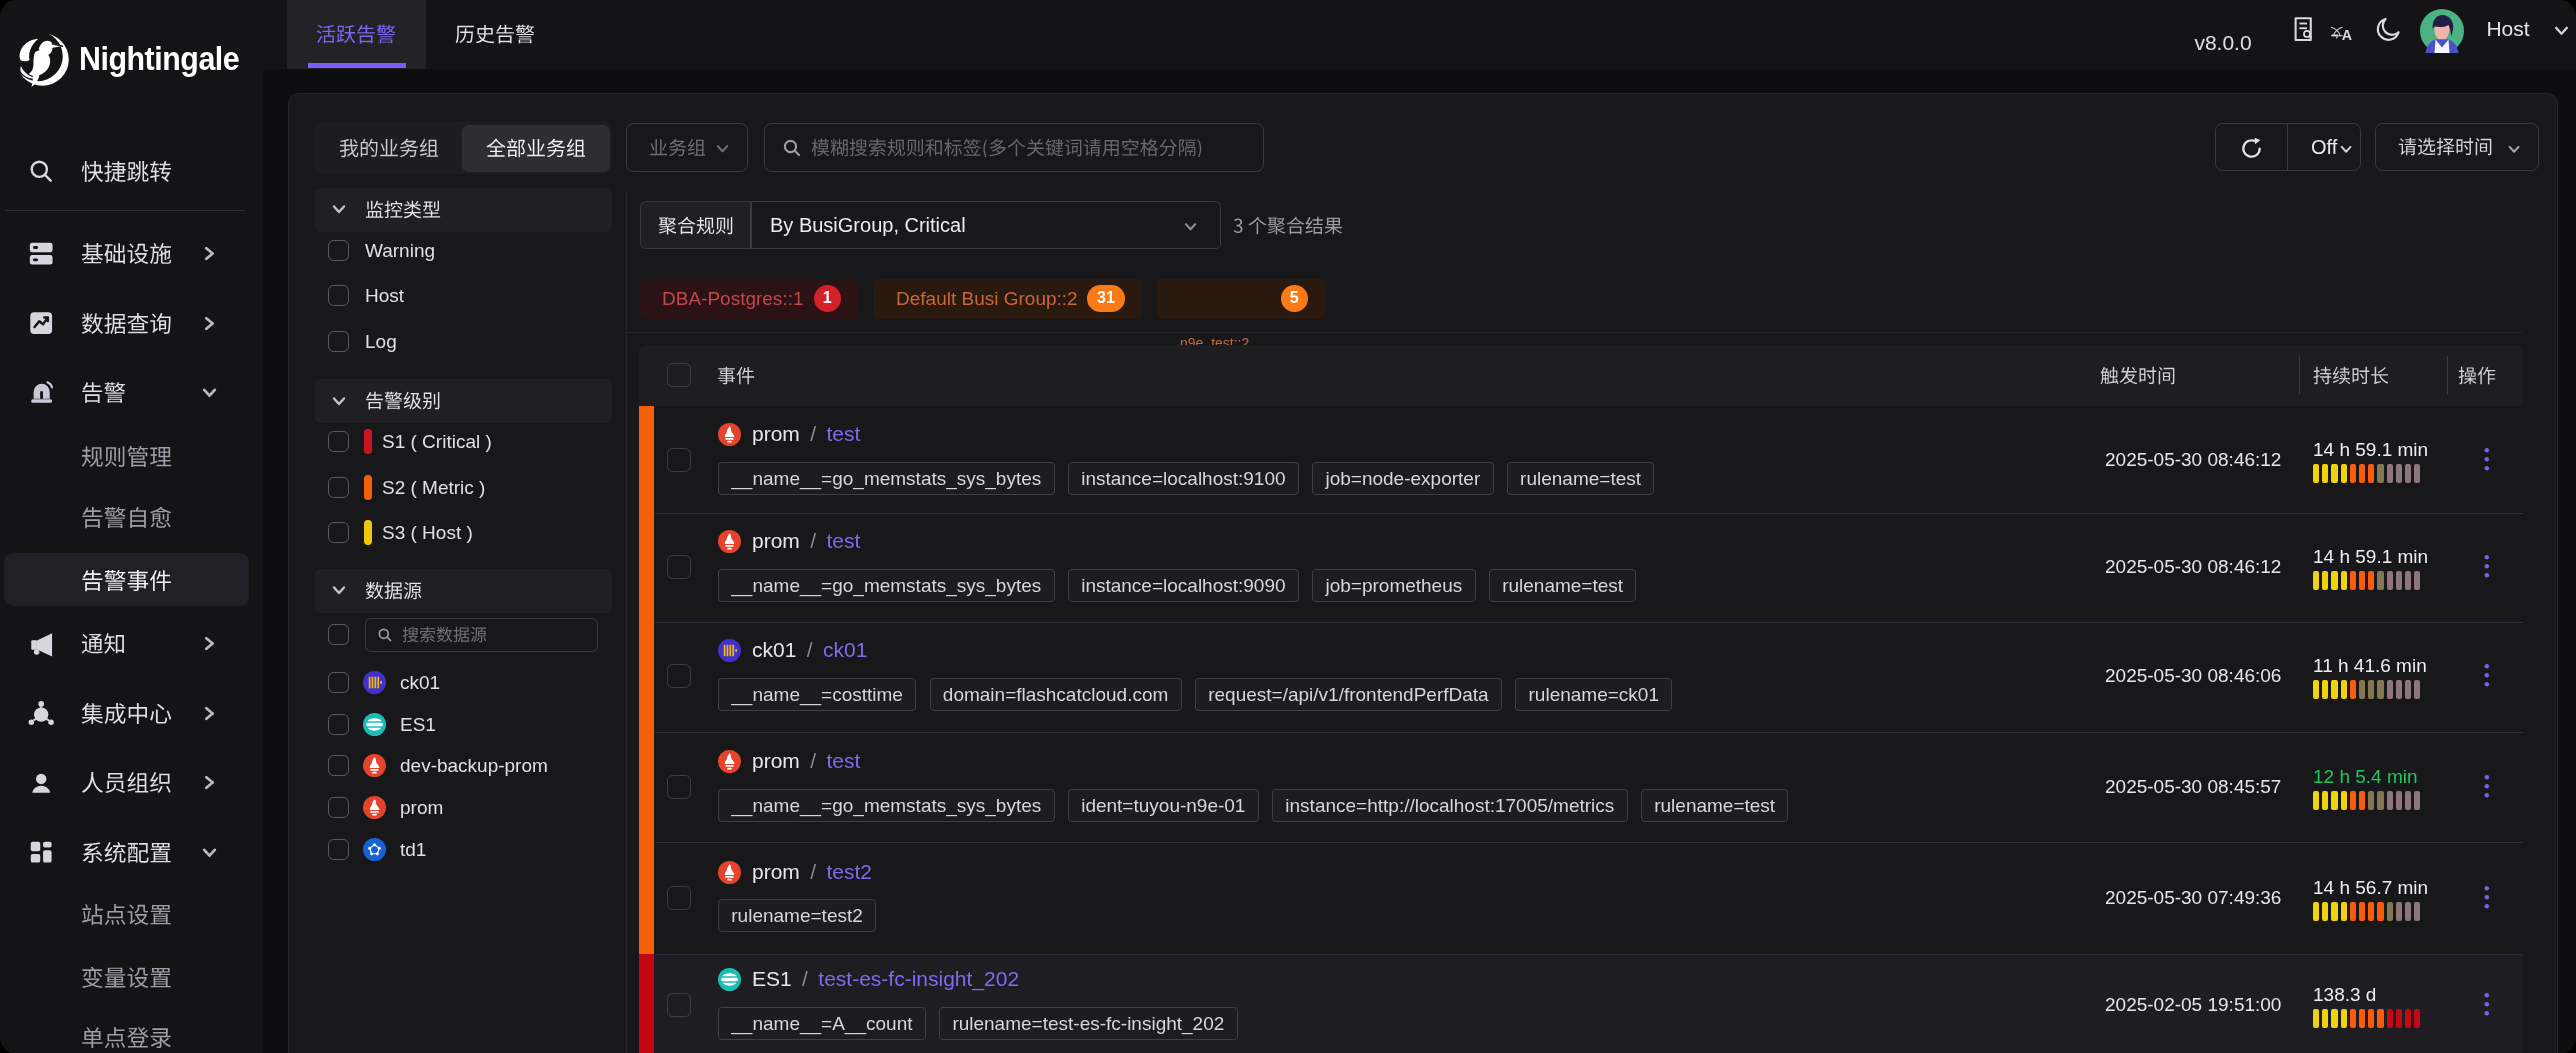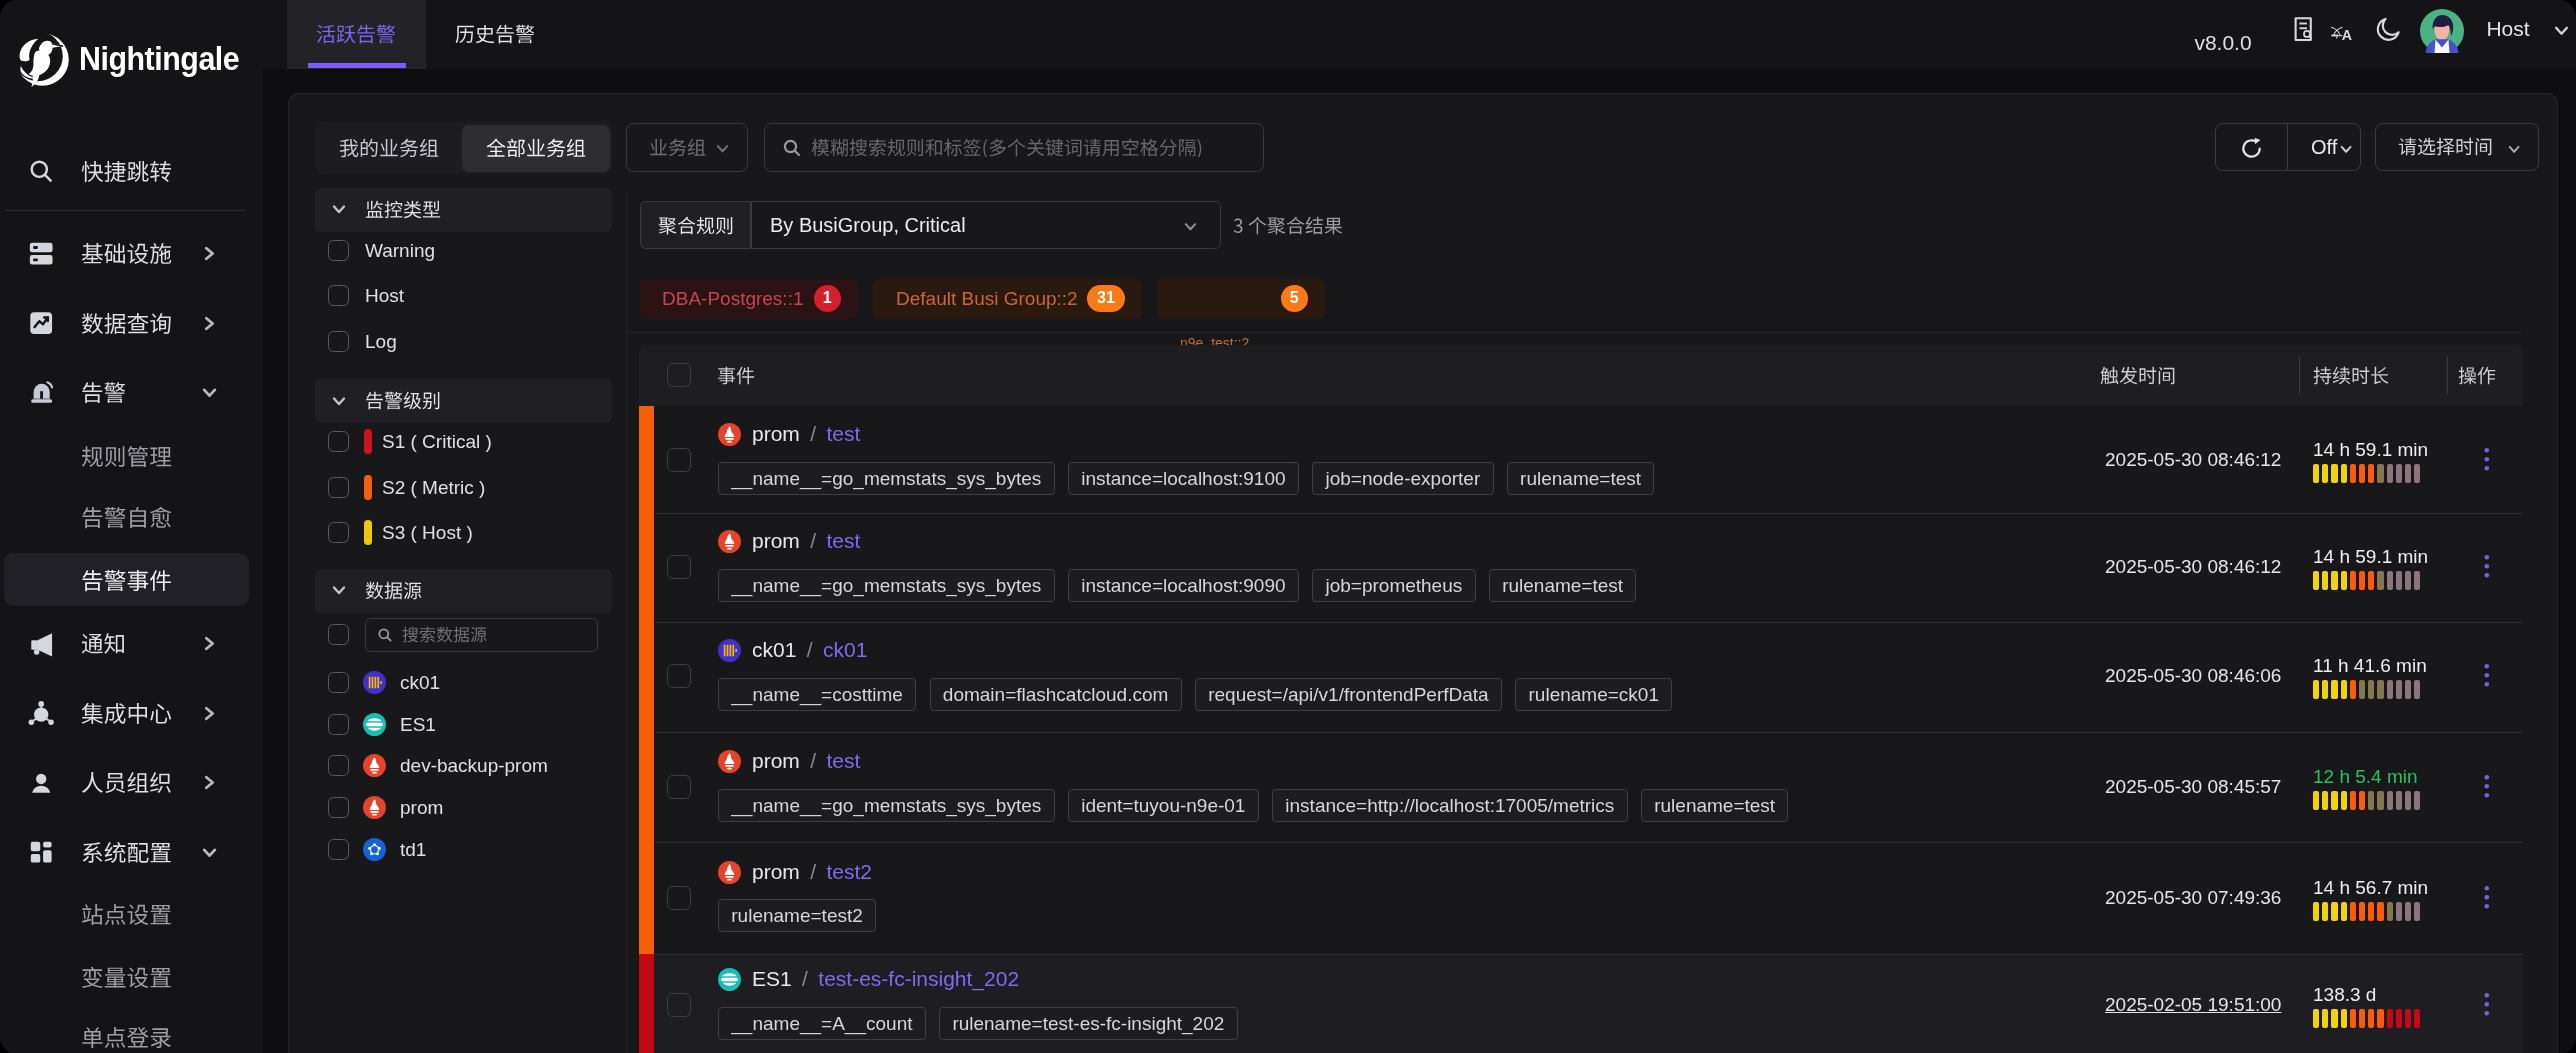--- a/index.html
+++ b/index.html
@@ -593,21 +593,21 @@
 <div style="position:absolute;left:718px;top:968px;">
       <svg width="23" height="23" viewBox="0 0 24 24" style="display:block">
 <circle cx="12" cy="12" r="12" fill="#19bdb4"></circle>
 <path d="M4.5 8.5 C7 4.5 17 4.5 19.5 8.5 L4.5 8.5 Z" fill="#fff"></path>
 <rect x="3.2" y="10.3" width="17.6" height="3.4" rx="1.7" fill="#fff"></rect>
 <path d="M5 15.5 L19 15.5 C16.5 19.5 7.5 19.5 5 15.5 Z" fill="#fff"></path>
       </svg>
     </div>
 <div style="position:absolute;left:752px;top:966px;font-size:21px;line-height:26.5px;color:#e8e8ea;font-weight:400;white-space:nowrap;"><span style="color:#e8e8ea">ES1</span><span style="color:#8a8a92;margin:0 10.4px;">/</span><span style="color:#7f6bee">test-es-fc-insight_202</span></div>
 <div style="position:absolute;left:718px;top:1007px;white-space:nowrap;"><span style="display:inline-block;height:33px;line-height:31px;padding:0 12.3px;border:0.9px solid #3f3f46;border-radius:3.8px;background:#1d1d20;color:#d6d6db;font-size:19px;margin-right:13.3px;box-sizing:border-box;">__name__=A__count</span><span style="display:inline-block;height:33px;line-height:31px;padding:0 12.3px;border:0.9px solid #3f3f46;border-radius:3.8px;background:#1d1d20;color:#d6d6db;font-size:19px;margin-right:13.3px;box-sizing:border-box;">rulename=test-es-fc-insight_202</span></div>
-<div style="position:absolute;left:2105px;top:992px;font-size:19px;line-height:25px;color:#e6e6ea;font-weight:400;white-space:nowrap;text-decoration:underline;">2025-02-05 19:51:00</div>
+<div style="position:absolute;left:2105px;top:992px;font-size:19px;line-height:25px;color:#e6e6ea;font-weight:400;white-space:nowrap;">2025-02-05 19:51:00</div>
 <div style="position:absolute;left:2313px;top:982px;font-size:19px;line-height:25px;color:#efeff2;font-weight:400;white-space:nowrap;">138.3 d</div>
 <div style="position:absolute;left:2313px;top:1009px;white-space:nowrap;font-size:0;"><span style="display:inline-block;width:6.2px;height:19px;border-radius:1.9px;background:#f0d30d;margin-right:3px;"></span><span style="display:inline-block;width:6.2px;height:19px;border-radius:1.9px;background:#f0d30d;margin-right:3px;"></span><span style="display:inline-block;width:6.2px;height:19px;border-radius:1.9px;background:#f0d30d;margin-right:3px;"></span><span style="display:inline-block;width:6.2px;height:19px;border-radius:1.9px;background:#f0d30d;margin-right:3px;"></span><span style="display:inline-block;width:6.2px;height:19px;border-radius:1.9px;background:#fb5b0c;margin-right:3px;"></span><span style="display:inline-block;width:6.2px;height:19px;border-radius:1.9px;background:#fb5b0c;margin-right:3px;"></span><span style="display:inline-block;width:6.2px;height:19px;border-radius:1.9px;background:#fb5b0c;margin-right:3px;"></span><span style="display:inline-block;width:6.2px;height:19px;border-radius:1.9px;background:#fb5b0c;margin-right:3px;"></span><span style="display:inline-block;width:6.2px;height:19px;border-radius:1.9px;background:#c50815;margin-right:3px;"></span><span style="display:inline-block;width:6.2px;height:19px;border-radius:1.9px;background:#c50815;margin-right:3px;"></span><span style="display:inline-block;width:6.2px;height:19px;border-radius:1.9px;background:#c50815;margin-right:3px;"></span><span style="display:inline-block;width:6.2px;height:19px;border-radius:1.9px;background:#c50815;margin-right:3px;"></span></div>
 <div style="position:absolute;left:2483px;top:991px;">
       <svg width="7.6" height="26.5" viewBox="0 0 8 28" style="display:block">
         <circle cx="4" cy="4.5" r="2.4" fill="#7463e8"></circle>
         <circle cx="4" cy="14" r="2.4" fill="#7463e8"></circle>
         <circle cx="4" cy="23.5" r="2.4" fill="#7463e8"></circle>
       </svg>
     </div>
 </div>

